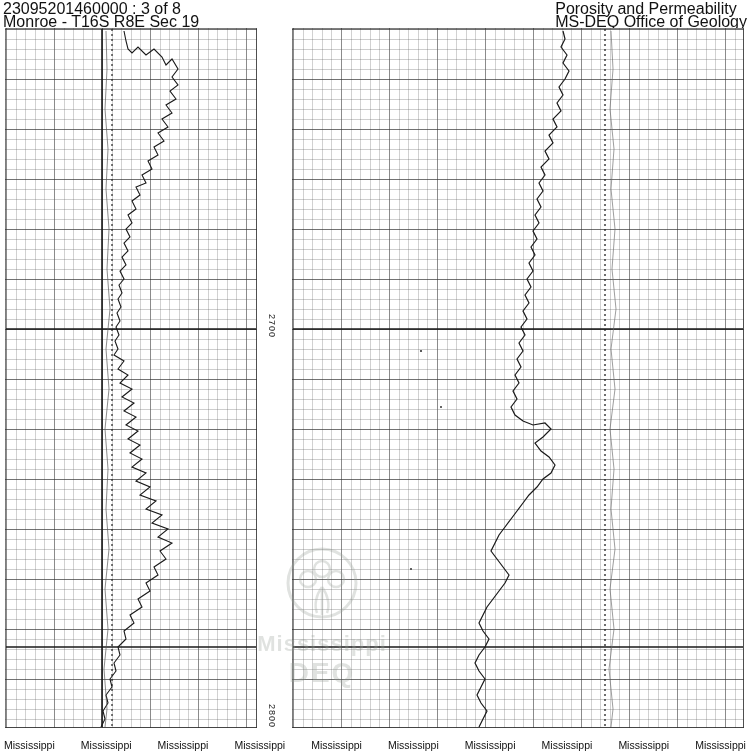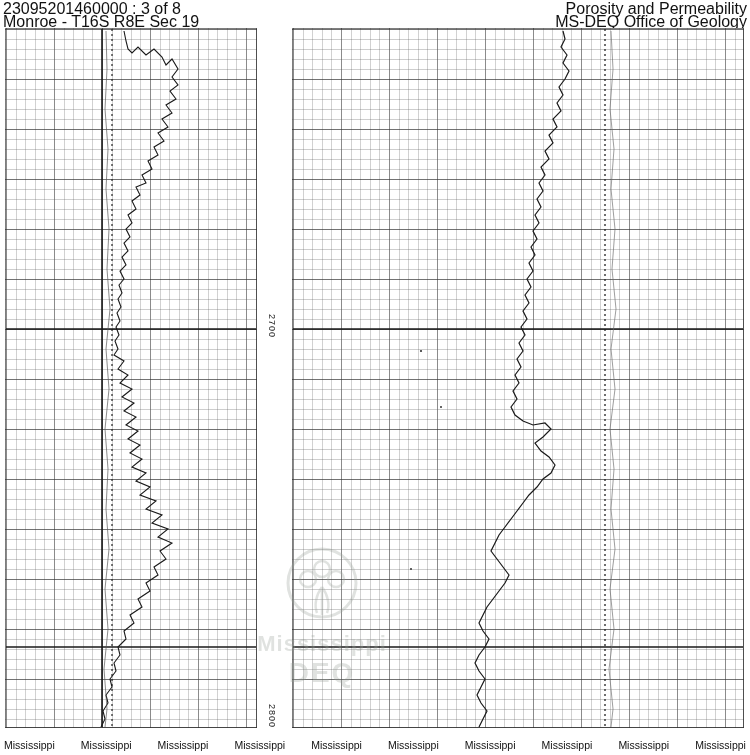--- a/index.html
+++ b/index.html
@@ -26,21 +26,20 @@
     line-height: 13px;
   }
   .header .left {
     position: absolute;
     left: 3px; top: 2px;
     text-align: left;
   }
   .header .right {
     position: absolute;
     right: 3px; top: 2px;
-    text-align: right;
   }
   .header .line { white-space: nowrap; }
 
   
   .sheet {
     position: absolute;
     left: 0; top: 28px;
     width: 750px;
     height: 700px;
   }

